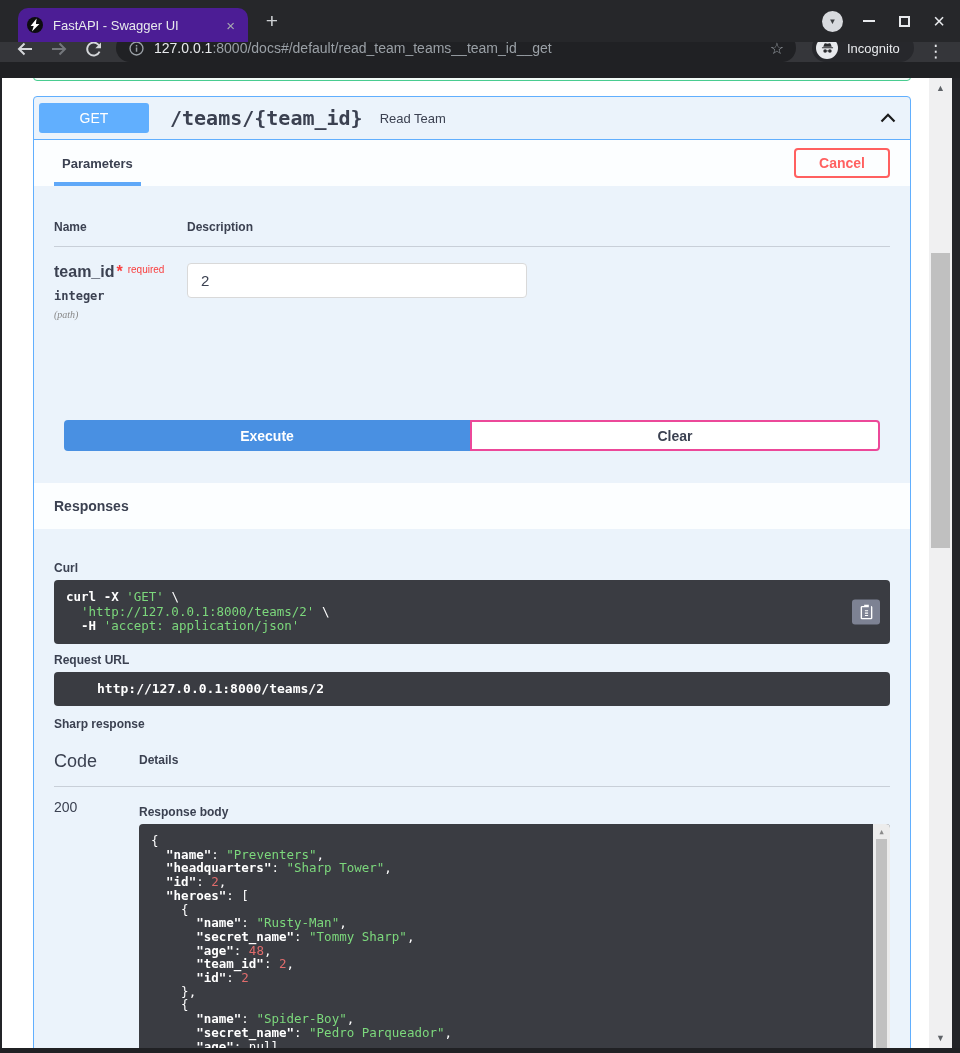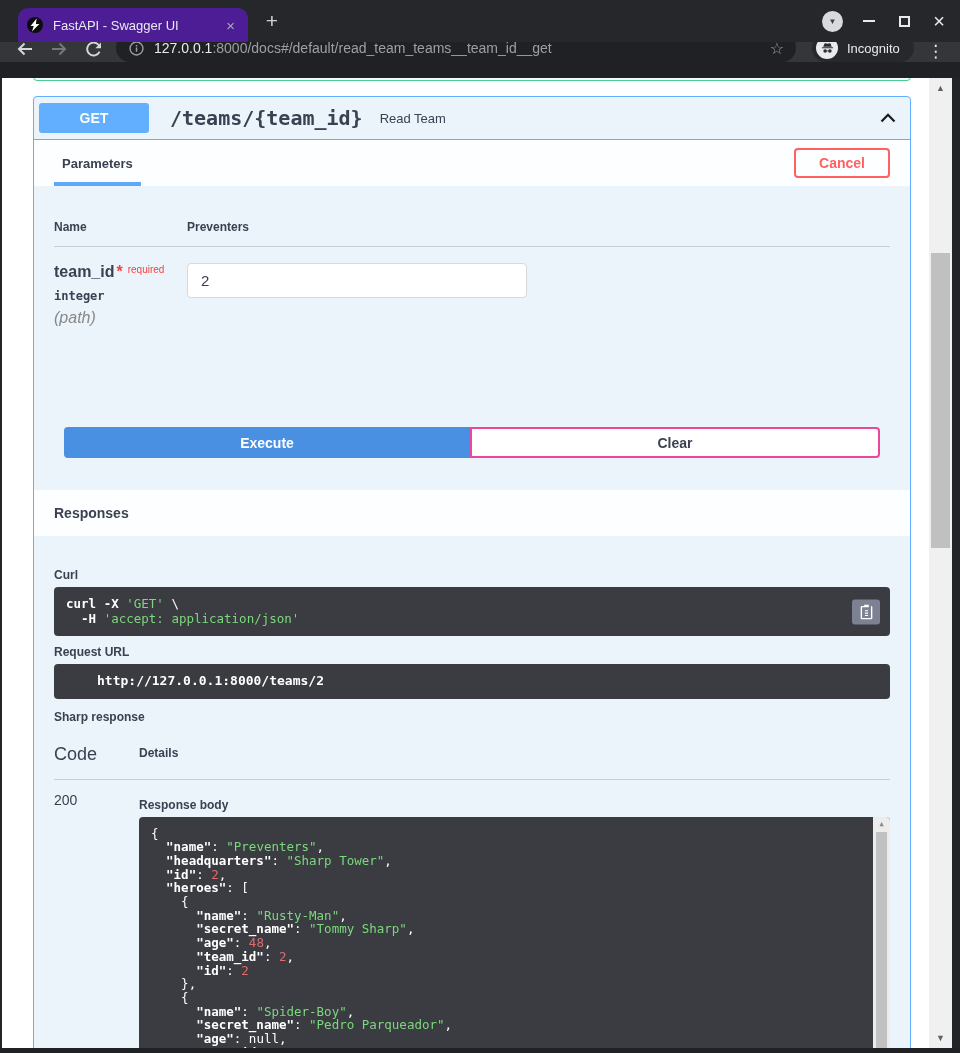--- a/index.html
+++ b/index.html
@@ -41,41 +41,41 @@
 
   
   .page { position:absolute; top:78px; left:0; right:0; bottom:0; background:#fff; overflow:hidden; }
   .prev-block { position:absolute; top:-12px; left:33px; width:878px; height:15px;
                 border:1px solid #49cc90; border-radius:4px; background:#f2fbf7; }
 
   .opblock { position:absolute; top:18px; left:33px; width:878px; height:1010px;
              border:1px solid #61affe; border-radius:4px; background:#ebf3fb; }
   .opblock-header { display:flex; align-items:center; height:43px; border-bottom:1px solid #61affe; padding:0 12px 0 5px; }
   .method-badge { width:110px; height:30px; background:#61affe; border:none; border-radius:3px;
-                  color:#fff; font-weight:bold; font-size:14px; text-align:center; line-height:30px; }
+                  color:#fff; font-weight:normal; font-size:14px; text-align:center; line-height:30px; }
   .op-path { margin-left:21px; font-family:"DejaVu Sans Mono", monospace; font-weight:bold; font-size:20px; color:#3b4151; }
   .op-summary { margin-left:17px; font-size:13px; color:#3b4151; }
   .collapse-arrow { margin-left:auto; display:flex; align-items:center; }
 
   .section-header { display:flex; align-items:center; background:rgba(255,255,255,.85); height:46px; padding:0 20px; }
   .tab-head { position:relative; font-size:13px; font-weight:bold; color:#3b4151; padding:15px 8px; }
   .tab-underline { position:absolute; left:0; bottom:0; width:100%; height:4px; background:#5fa8f8; }
   .btn-cancel { margin-left:auto; background:transparent; border:2px solid #ff6060; border-radius:4px;
                 color:#ff6060; font-weight:bold; font-size:14px; padding:5px 23px; font-family:inherit; }
 
   .params-wrap { padding:20px; }
   .t-headers, .t-row { display:grid; grid-template-columns:133px 1fr; }
   .t-headers { padding:14px 0 12px; border-bottom:1px solid rgba(59,65,81,.2); }
   .col-h { font-size:12px; font-weight:bold; color:#3b4151; }
   .t-row { padding-top:16px; }
   .p-name { font-size:16px; font-weight:bold; color:#3b4151; }
   .p-star { color:#f93e3e; margin-left:2px; }
   .p-required { color:#f93e3e; font-size:10px; font-weight:normal; position:relative; top:-4px; margin-left:5px; }
   .p-type { font-family:"DejaVu Sans Mono", monospace; font-size:12px; font-weight:bold; color:#3b4151; margin-top:8px; }
-  .p-in { font-family:Liberation Sans, sans-serif; font-size:16px; font-style:italic; color:#888; margin-top:6px; }
+  .p-in { font-family:Liberation Serif, serif; font-size:10px; font-style:italic; color:#888; margin-top:6px; }
   .p-input { width:340px; height:35px; border:1px solid #d9d9d9; border-radius:4px; background:#fff;
              padding:0 13px; font-size:15px; color:#3b4151; font-family:inherit; }
 
   .execute-row { display:flex; padding:0 10px; margin-top:100px; margin-bottom:12px; }
   .btn-execute { flex:1; height:31px; background:#4990e2; border:none; border-radius:4px 0 0 4px;
                  color:#fff; font-weight:bold; font-size:14px; font-family:inherit; }
   .btn-clear { flex:1; height:31px; background:#fff; border:2px solid #ec4899; border-radius:0 4px 4px 0;
                color:#3b4151; font-weight:bold; font-size:14px; font-family:inherit; }
 
   .responses-header { background:rgba(255,255,255,.85); height:46px; display:flex; align-items:center;
@@ -217,21 +217,21 @@
         <div class="tab-head">
           <span>Parameters</span>
           <div class="tab-underline"></div>
         </div>
         <button class="btn-cancel">Cancel</button>
       </div>
 
       <div class="params-wrap">
         <div class="t-headers">
           <div class="col-h">Name</div>
-          <div class="col-h">Preventers</div>
+          <div class="col-h">Description</div>
         </div>
         <div class="t-row">
           <div>
             <div class="p-name"><span>team_id</span><span class="p-star">*</span><span class="p-required">required</span></div>
             <div class="p-type">integer</div>
             <div class="p-in">(path)</div>
           </div>
           <div>
             <input class="p-input" type="text" value="2" style="">
           </div>
@@ -245,20 +245,21 @@
 
       <div class="responses-header">
         <span>Responses</span>
       </div>
 
       <div class="responses-inner">
         <div class="lbl curl-lbl">Curl</div>
         <div class="code-block">
           <div>
               <div class="code-line"><span class="seg-b">curl</span><span class="seg-p"> </span><span class="seg-b">-X</span><span class="seg-p"> </span><span class="seg-s">'GET'</span><span class="seg-p"> \</span></div>
+              <div class="code-line"><span class="seg-p">  </span><span class="seg-s">'http://127.0.0.1:8000/teams/2'</span><span class="seg-p"> \</span></div>
               <div class="code-line"><span class="seg-p">  </span><span class="seg-b">-H</span><span class="seg-p"> </span><span class="seg-s">'accept: application/json'</span></div>
             </div>
           <div class="copy-btn">
             <svg width="13" height="15" viewBox="0 0 14 16" fill="#fff">
                 <path d="M9.5 0h-5v1.5H2.2C1.3 1.5.7 2.2.7 3v11.5c0 .8.6 1.5 1.5 1.5h9.6c.9 0 1.5-.7 1.5-1.5V3c0-.8-.6-1.5-1.5-1.5H9.5V0zM4.5 3h5V1.5h2.3V14.5H2.2V3h2.3zm.8 3h3.4v1.2H5.3V6zm0 2.6h3.4v1.2H5.3V8.6zm0 2.6h3.4v1.2H5.3v-1.2z"></path>
               </svg>
           </div>
         </div>
 
         <div class="lbl req-lbl">Request URL</div>

